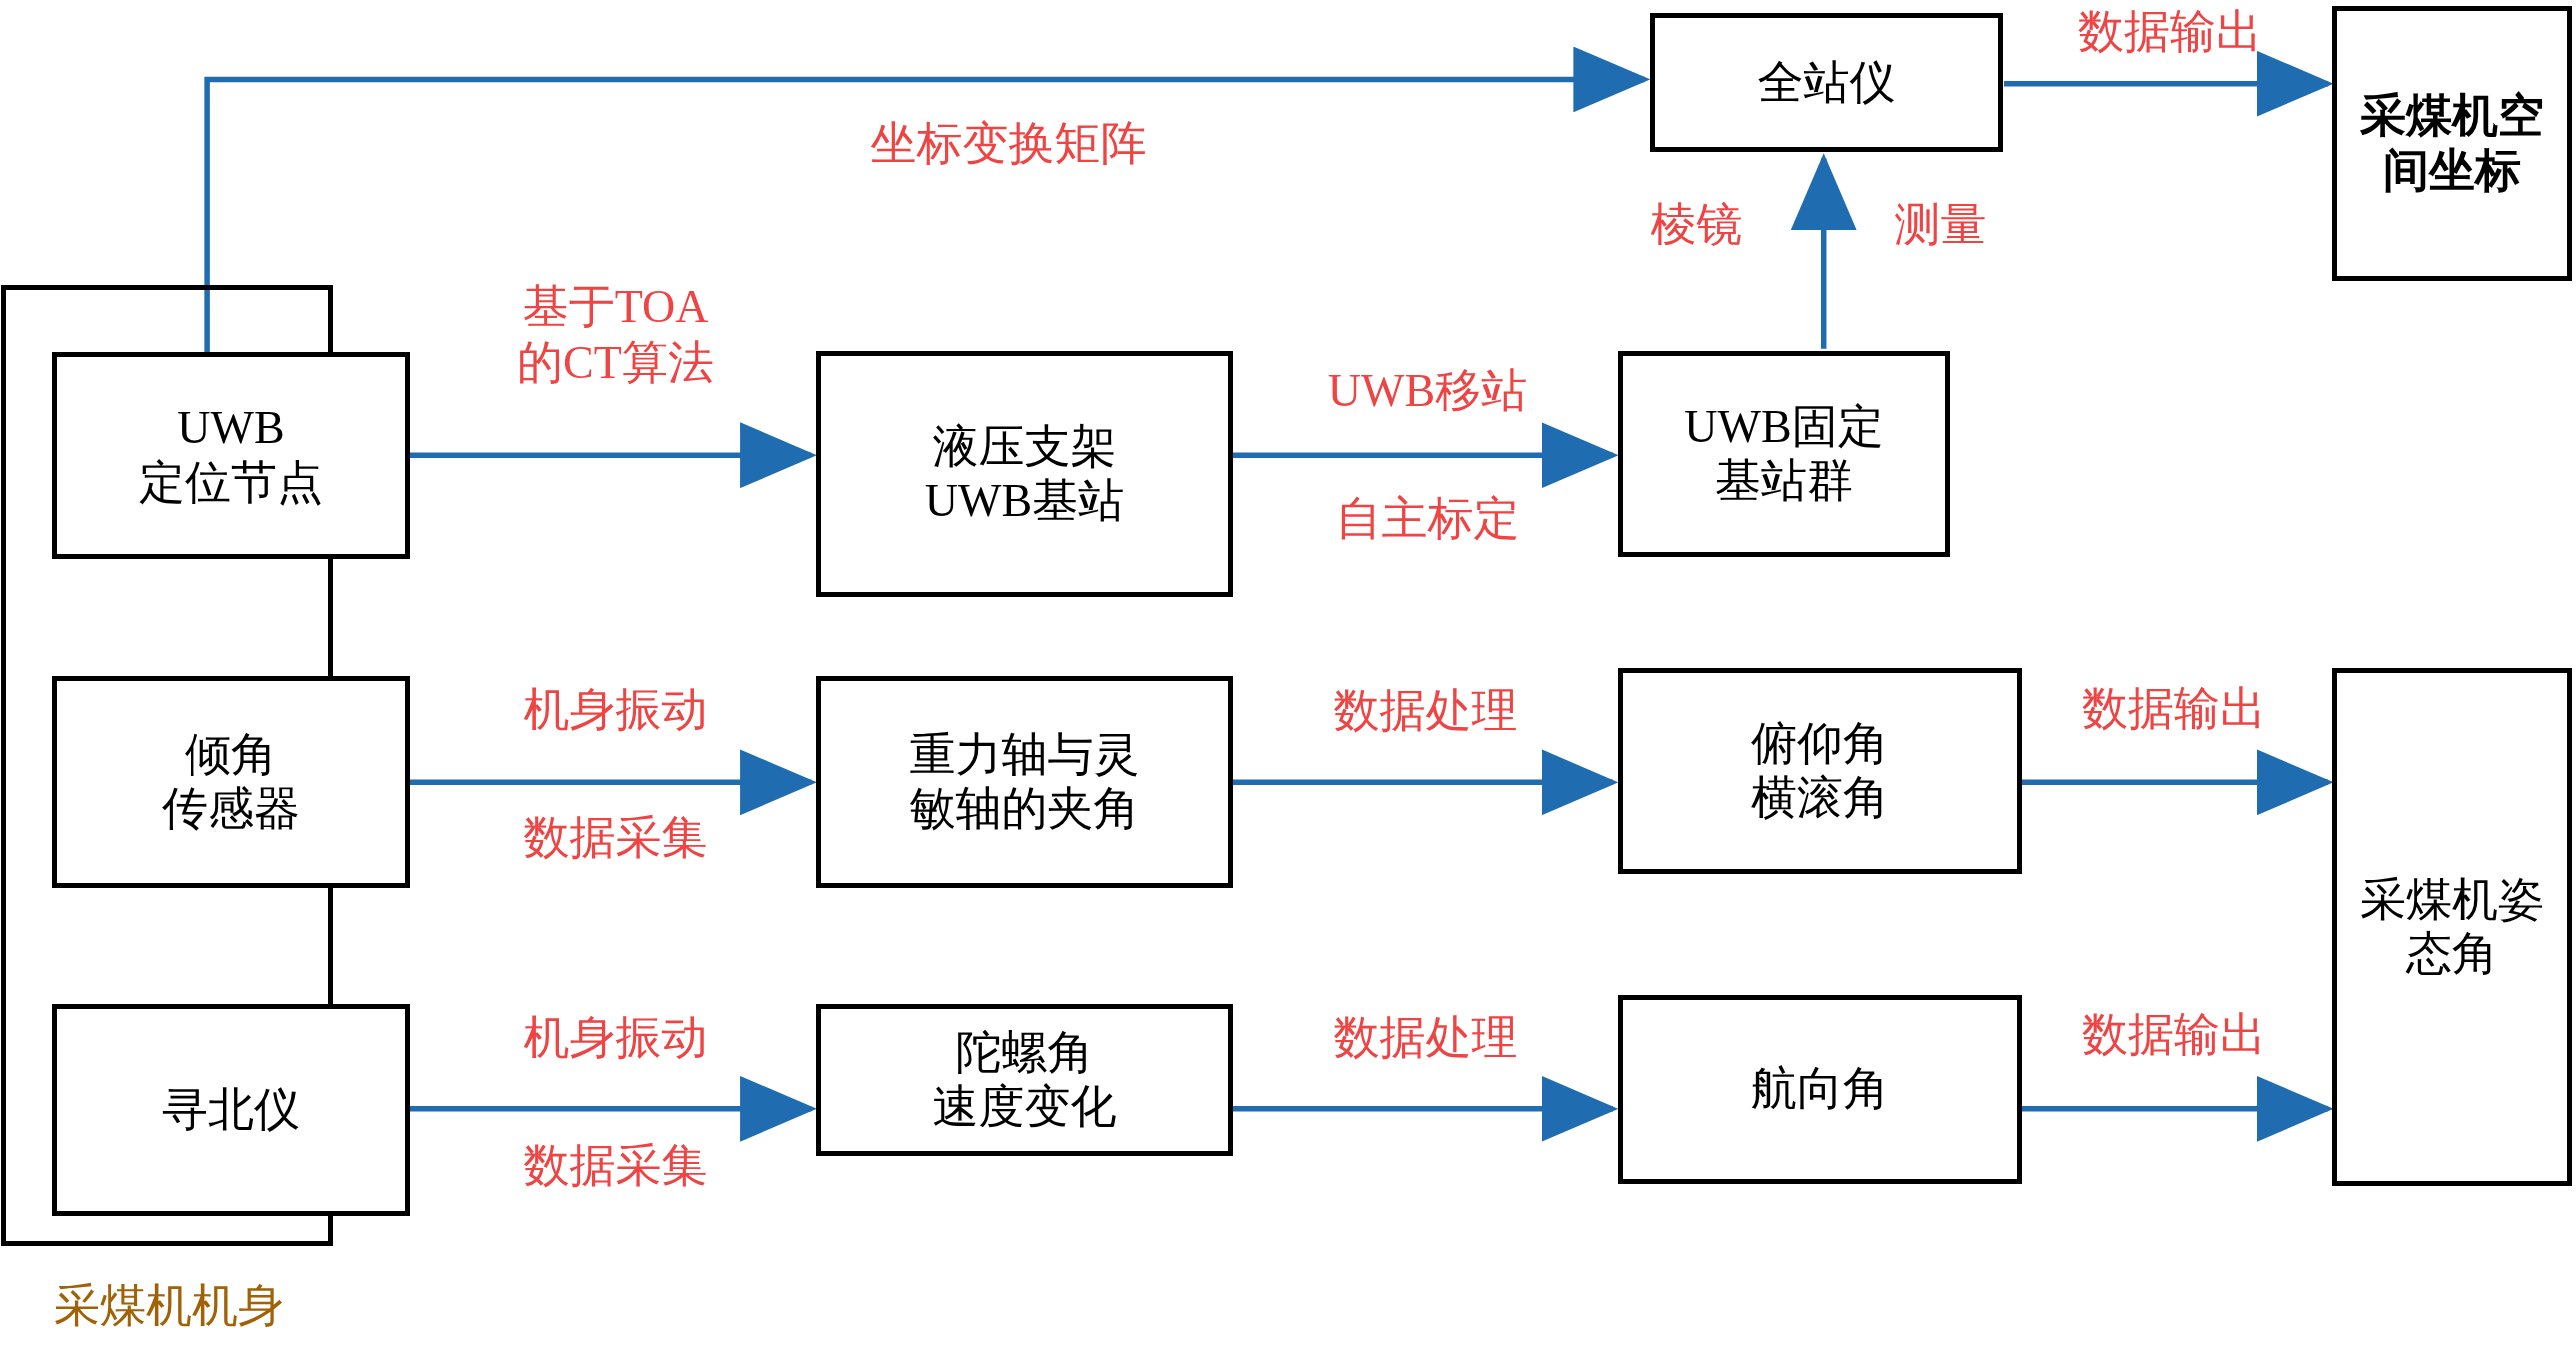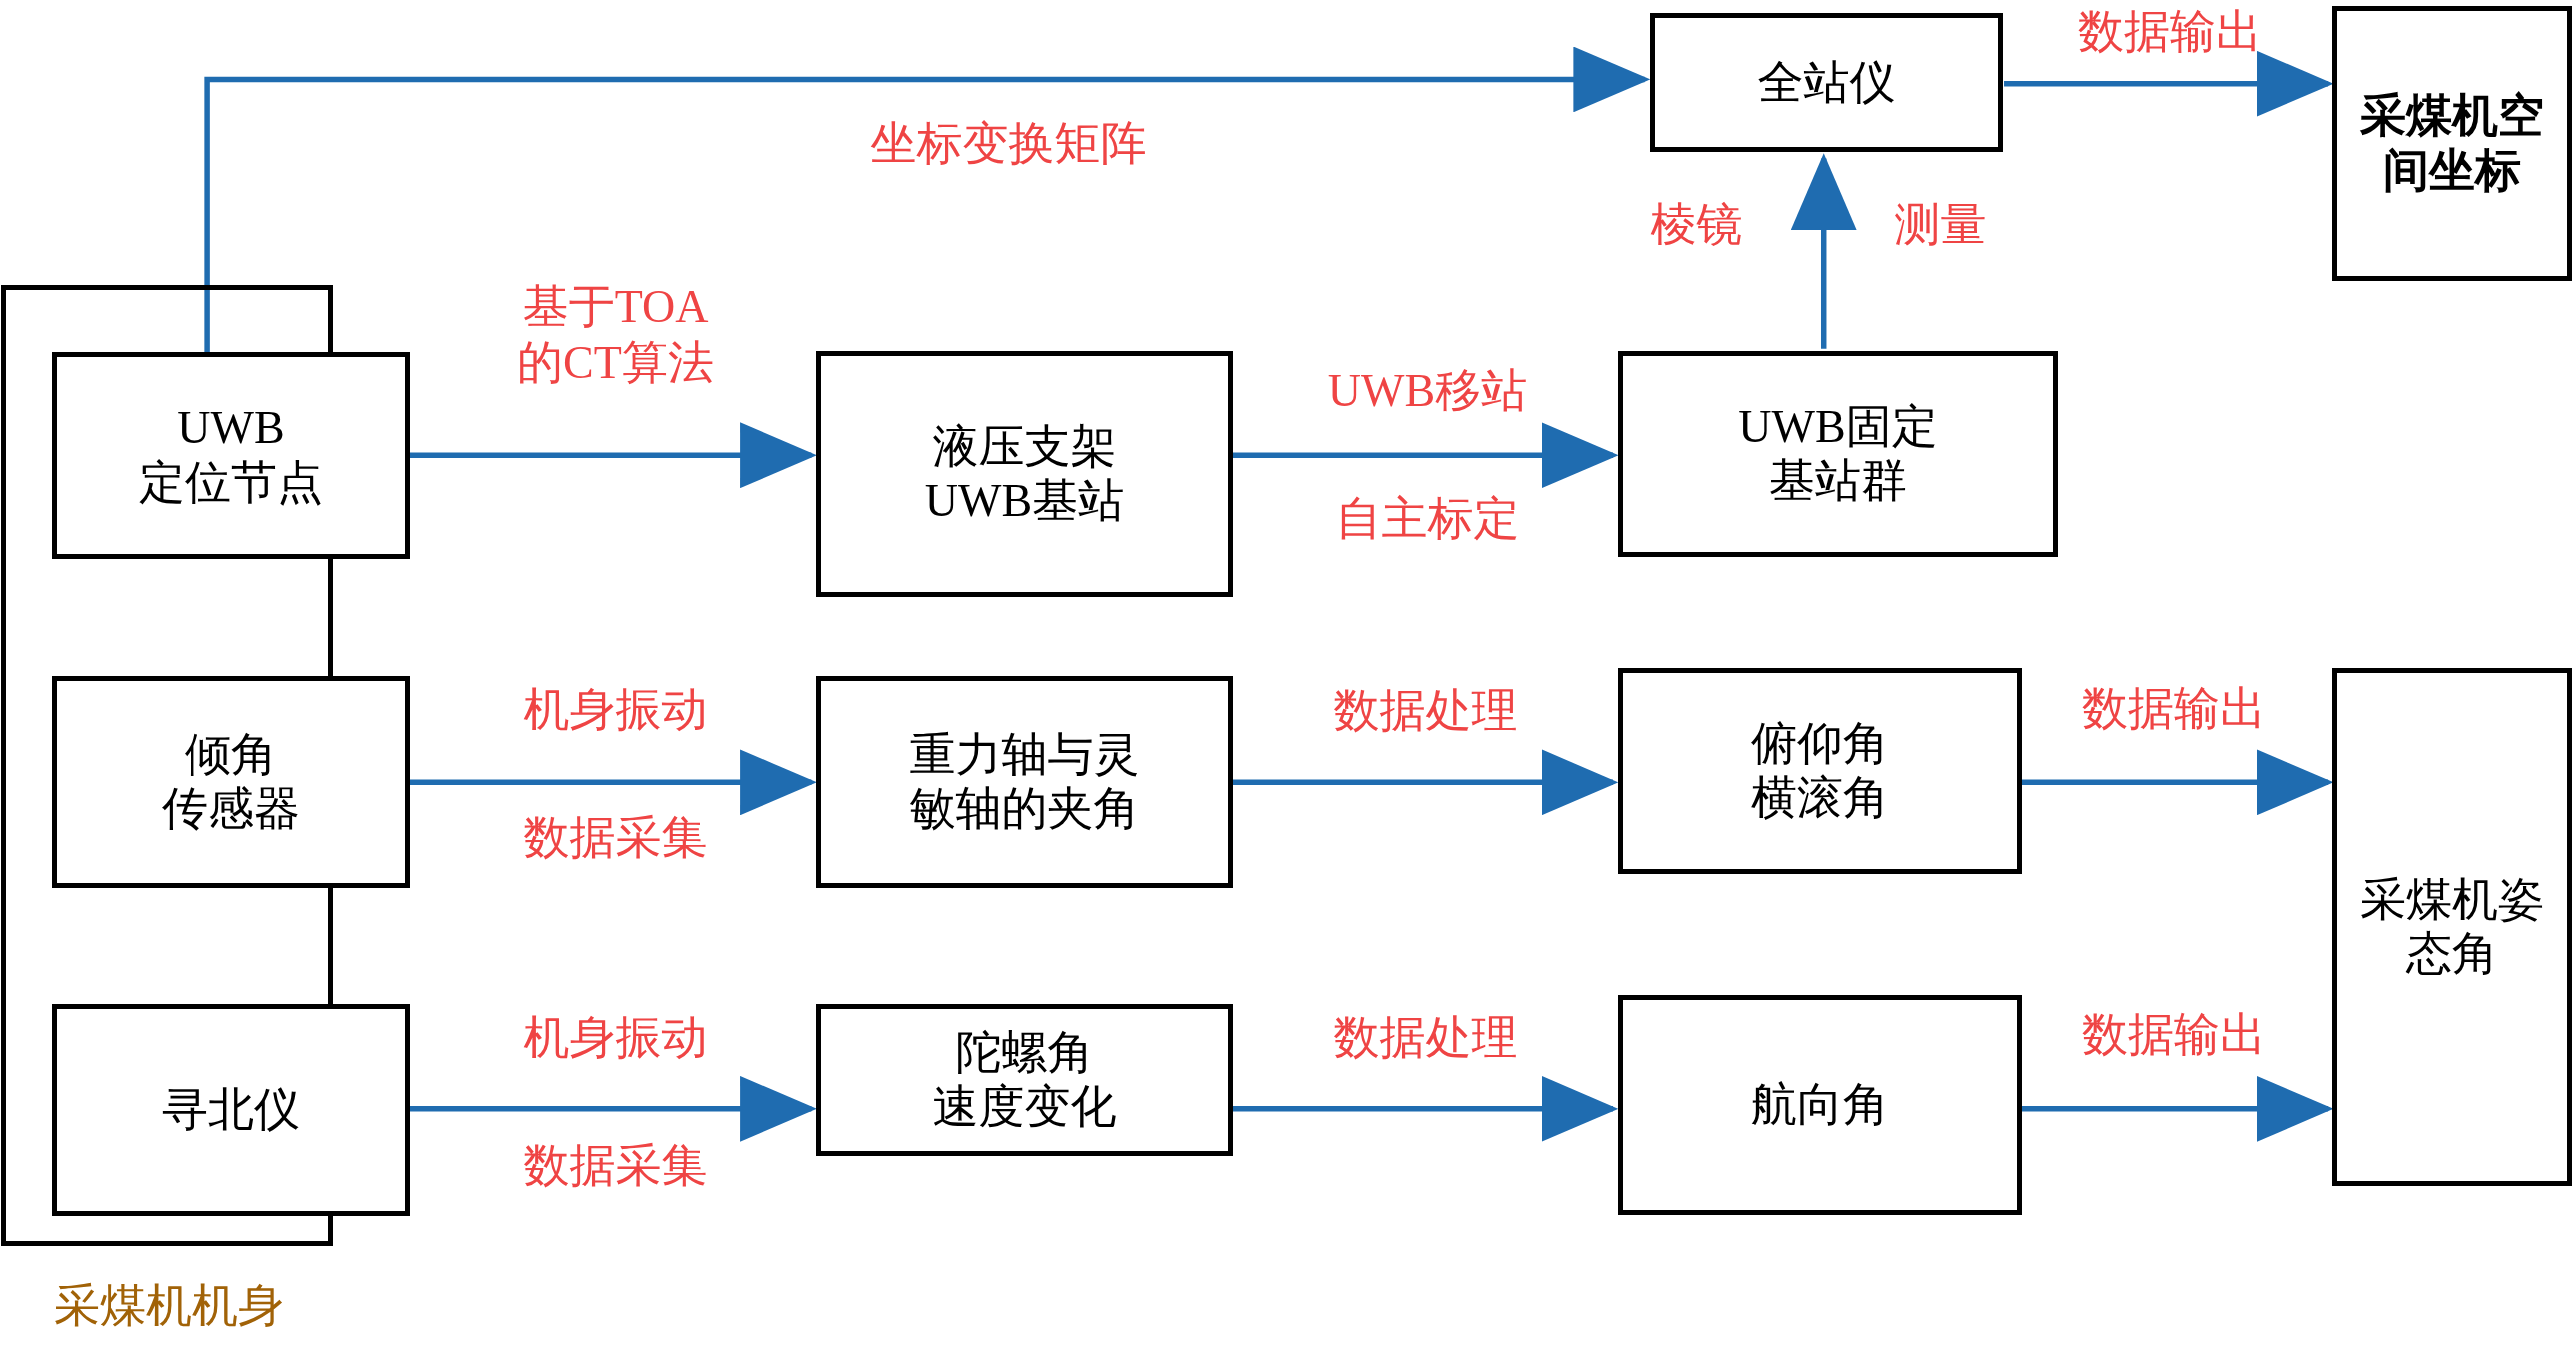--- a/index.html
+++ b/index.html
@@ -109,27 +109,27 @@
 
   <div class="node-box" style="left:816px; top:351px; width:417px; height:246px;">液压支架
 UWB基站</div>
 
   <div class="node-box" style="left:816px; top:676px; width:417px; height:212px;">重力轴与灵
 敏轴的夹角</div>
 
   <div class="node-box" style="left:816px; top:1004px; width:417px; height:152px;">陀螺角
 速度变化</div>
 
-  <div class="node-box" style="left:1618px; top:351px; width:440px; height:206px;">UWB固定
+  <div class="node-box" style="left:1618px; top:351px; width:332px; height:206px;">UWB固定
 基站群</div>
 
   <div class="node-box" style="left:1618px; top:668px; width:404px; height:206px;">俯仰角
 横滚角</div>
 
-  <div class="node-box" style="left:1618px; top:995px; width:404px; height:220px;">航向角</div>
+  <div class="node-box" style="left:1618px; top:995px; width:404px; height:189px;">航向角</div>
 
   <div class="node-box" style="left:1650px; top:13.4px; width:353px; height:139px;">全站仪</div>
 
   <div class="node-box" style="left:2332px; top:6px; width:240px; height:275px;font-weight:bold;">采煤机空
 间坐标</div>
 
   <div class="node-box" style="left:2332px; top:668px; width:240px; height:518px;">采煤机姿
 态角</div>
 
   <div class="edge-label" style="left:841px; top:116px; width:335px;">坐标变换矩阵</div>

